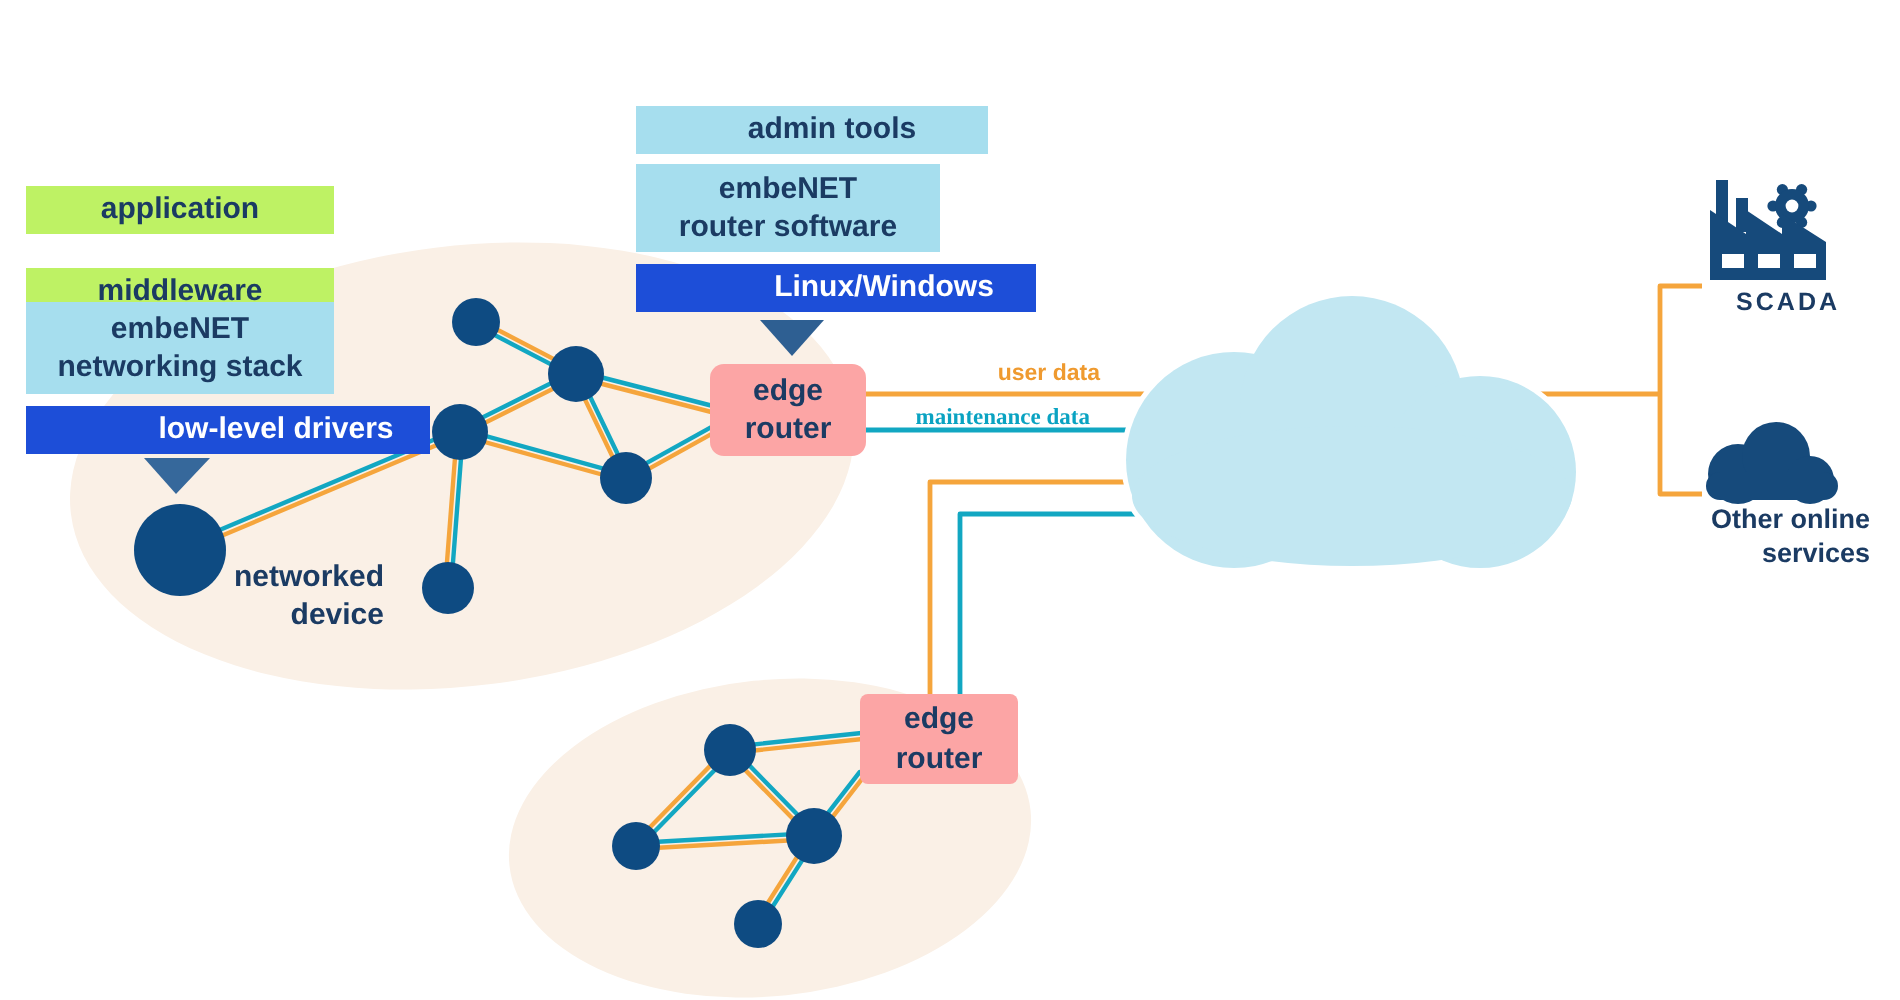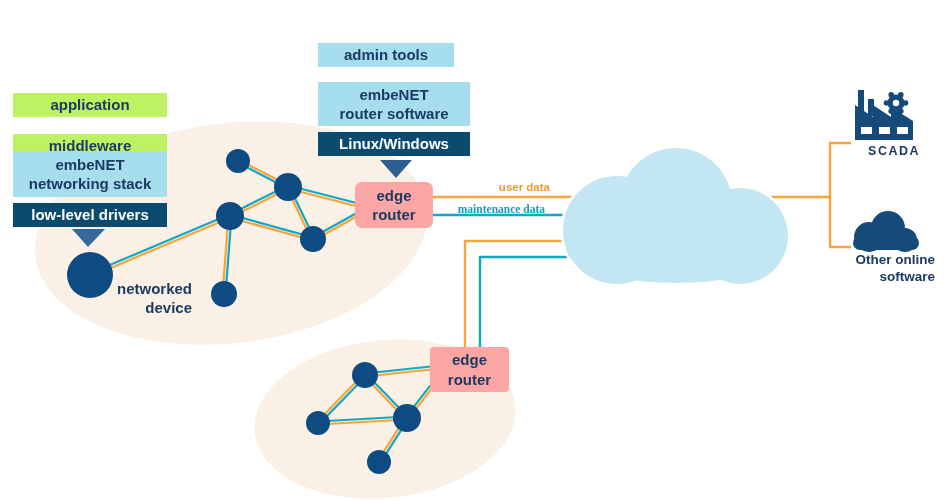--- a/index.html
+++ b/index.html
@@ -8,21 +8,21 @@
     font-family:"Liberation Sans",sans-serif;
   }
   .canvas svg{position:absolute;left:0;top:0;z-index:1;}
   .box{
     position:absolute;z-index:2;display:flex;align-items:center;justify-content:center;
     text-align:center;font-weight:bold;font-size:15px;line-height:1.3;
     color:#1B3B63;white-space:pre-line;
   }
   .orange-box{background:#bef264;}
   .cyan-box{background:#A6DEEE;}
-  .steel-box{background:#0c4a6e;color:#ffffff;}
+  .steel-box{background:#1d4ed8;color:#ffffff;padding-left:48px;}
   .router-box{background:#fca5a5;border-radius:7px;}
   .lbl{
     position:absolute;z-index:2;font-weight:bold;text-align:right;
     color:#1B3B63;white-space:pre-line;line-height:1.25;
   }
 </style>
 </head>
 <body>
 
 <div class="canvas">
@@ -135,31 +135,31 @@
       <rect x="853" y="236" width="66" height="14" rx="7"></rect>
     </g>
   </svg>
 
   <div class="box orange-box" style="left:13px;top:93px;width:154px;height:24px;">application</div>
   <div class="box orange-box" style="left:13px;top:122px;width:154px;height:23px;margin-top:12px;">middleware</div>
   <div class="box cyan-box" style="left:13px;top:151px;width:154px;height:46px;">embeNET
 networking stack</div>
   <div class="box steel-box" style="left:13px;top:203px;width:154px;height:24px;">low-level drivers</div>
 
-  <div class="box cyan-box" style="left:318px;top:43px;width:136px;height:24px;">admin tools</div>
+  <div class="box cyan-box" style="left:318px;top:53px;width:156px;height:24px;padding-left:20px;">admin tools</div>
   <div class="box cyan-box" style="left:318px;top:82px;width:152px;height:44px;">embeNET
 router software</div>
   <div class="box steel-box" style="left:318px;top:132px;width:152px;height:24px;">Linux/Windows</div>
 
   <div class="box router-box" style="left:355px;top:182px;width:78px;height:46px;">edge
 router</div>
   <div class="box router-box" style="left:430px;top:347px;width:79px;height:45px;border-radius:4px;">edge
 router</div>
 
   <div class="lbl" style="left:100px;top:280px;width:92px;font-size:15px;">networked
 device</div>
   <div class="lbl" style="left:450px;top:180px;width:100px;font-size:11.5px;color:#EF9A2F;">user data</div>
   <div class="lbl" style="left:443px;top:202px;width:102px;font-size:11.5px;color:#0AA3C2;font-family:Liberation Serif, serif;">maintenance data</div>
   <div class="lbl" style="left:855px;top:144px;width:65px;font-size:12.5px;letter-spacing:1.5px;">SCADA</div>
   <div class="lbl" style="left:838px;top:252px;width:97px;font-size:13.5px;">Other online
-software</div>
+services</div>
 
 </div>
 
 </body></html>

